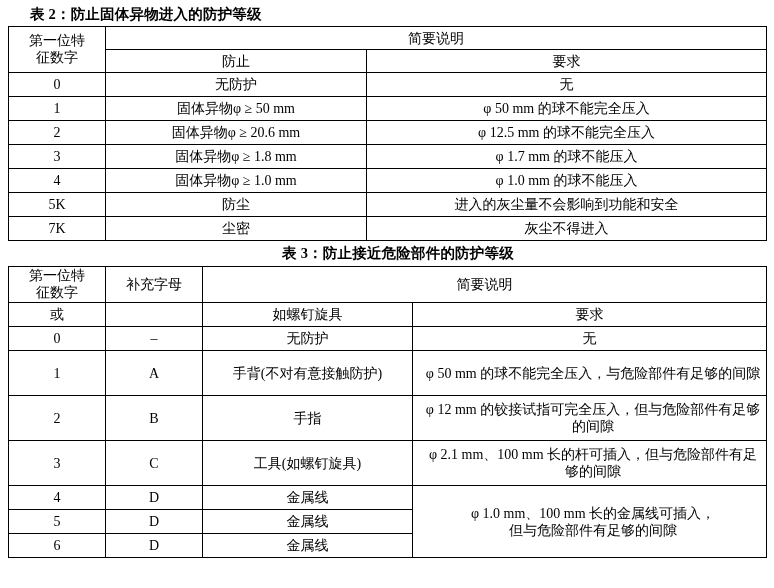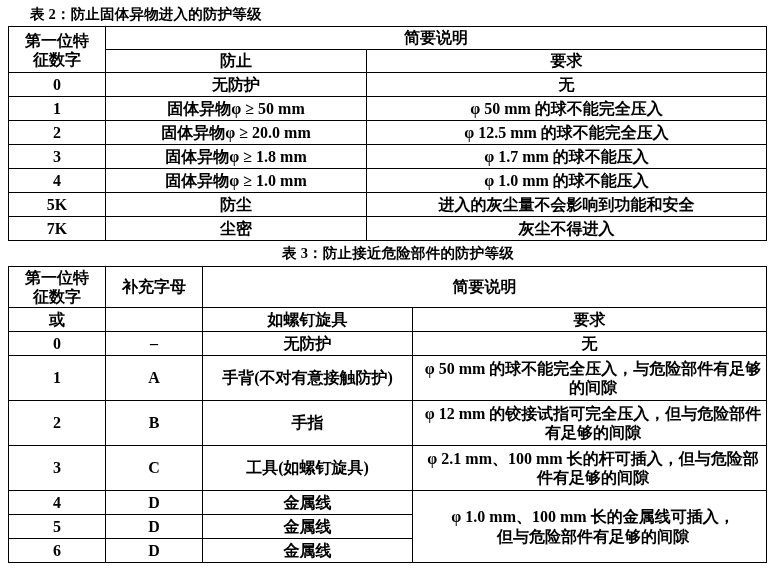--- a/index.html
+++ b/index.html
@@ -39,22 +39,22 @@
   }
   table {
     border-collapse: collapse;
     width: 758px;
     table-layout: fixed;
     margin: 0;
   }
   table td, table th {
     border: 1px solid #000;
     padding: 1px 3px;
-    font-weight: bold;
-    font-size: 16px;
+    font-weight: normal;
+    font-size: 14px;
     vertical-align: middle;
     line-height: 1.25;
   }
   .c { text-align: center; }
   .l { text-align: center; }
   .t1 td { height: 21px; }
   .t1 .hdr { height: 20px; }
   .t2 td { height: 21px; }
   .tallrow td { height: 42px; }
   .two-line {
@@ -96,21 +96,21 @@
         <td class="c">无防护</td>
         <td class="c">无</td>
       </tr>
       <tr>
         <td class="c">1</td>
         <td class="c">固体异物φ ≥ 50 mm</td>
         <td class="c">φ 50 mm 的球不能完全压入</td>
       </tr>
       <tr>
         <td class="c">2</td>
-        <td class="c">固体异物φ ≥ 20.0 mm</td>
+        <td class="c">固体异物φ ≥ 20.6 mm</td>
         <td class="c">φ 12.5 mm 的球不能完全压入</td>
       </tr>
       <tr>
         <td class="c">3</td>
         <td class="c">固体异物φ ≥ 1.8 mm</td>
         <td class="c">φ 1.7 mm 的球不能压入</td>
       </tr>
       <tr>
         <td class="c">4</td>
         <td class="c">固体异物φ ≥ 1.0 mm</td>

